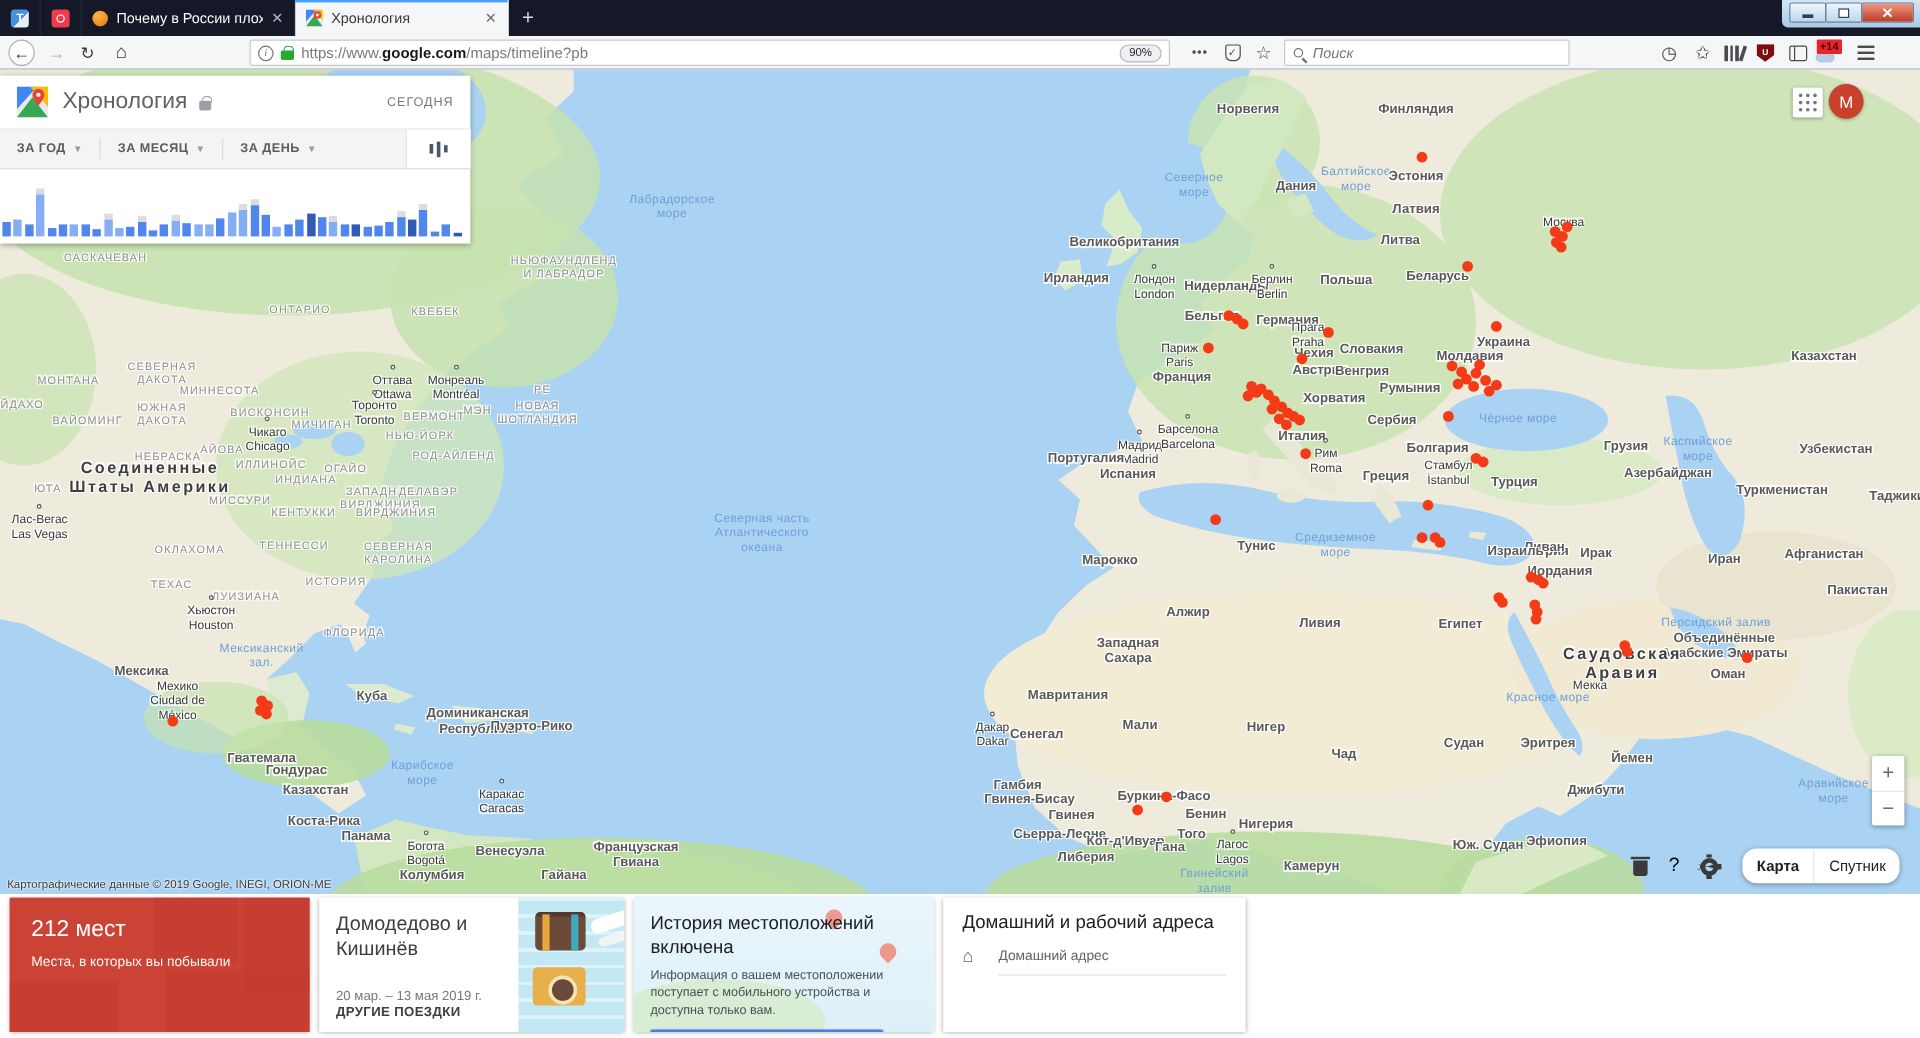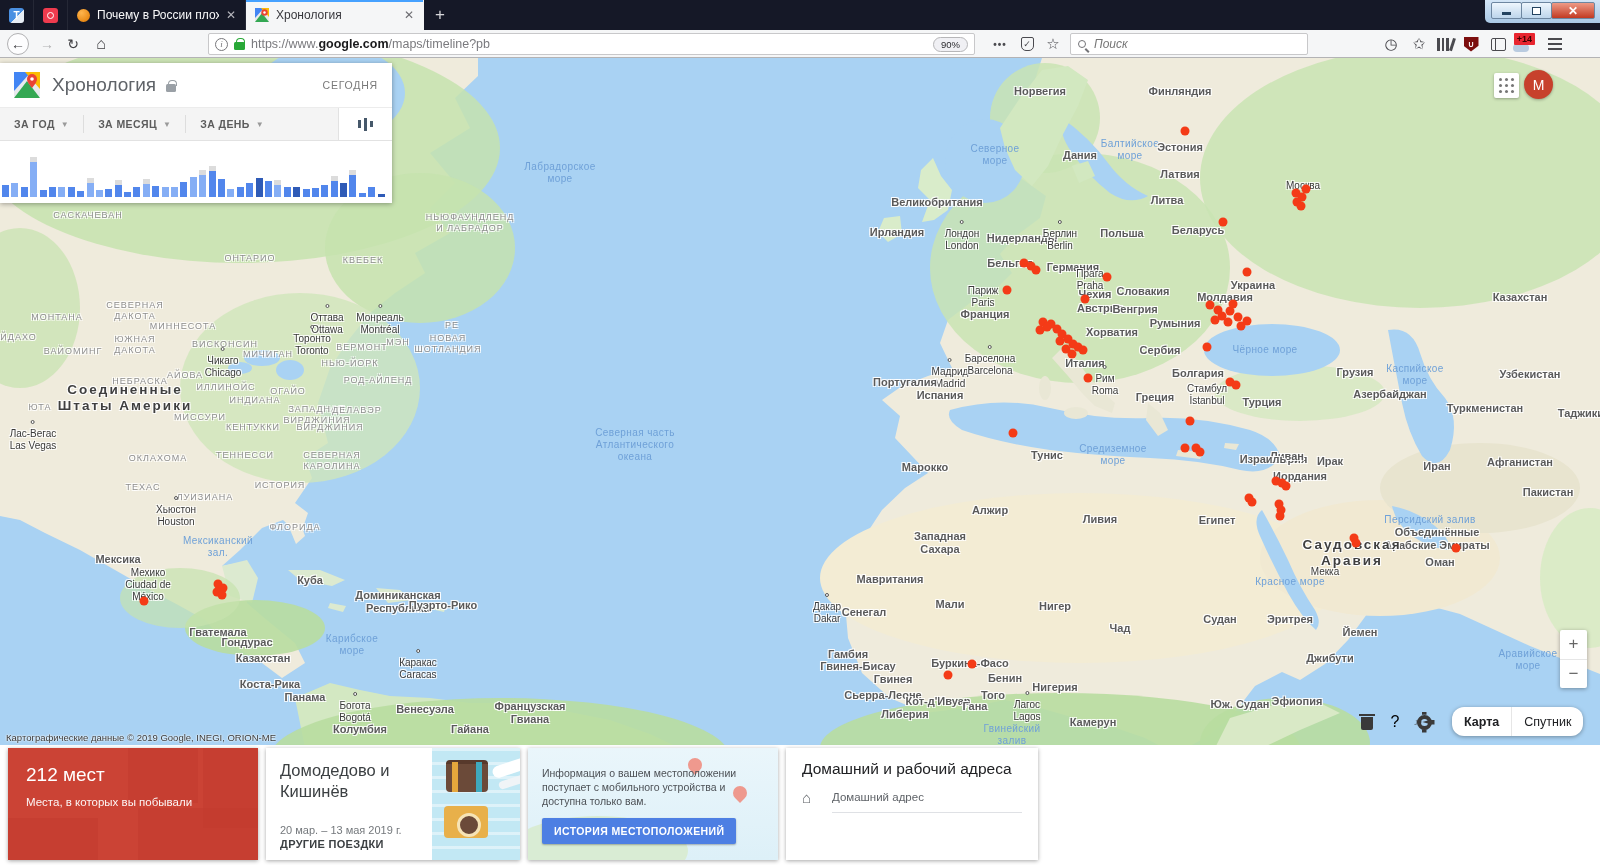--- a/index.html
+++ b/index.html
@@ -769,20 +769,21 @@
       <span class="wing"></span>
         <span class="suitcase"></span>
         <span class="camera"></span>
     </div>
   </div>
 
   <div class="card" id="card3">
     <div class="hill"></div>
     <span class="pin" style="left:160px;top:10px"></span>
     <span class="pin" style="left:205px;top:38px"></span>
+    <div class="c3-title">История местоположений включена</div>
     <div class="c3-body">Информация о вашем местоположении поступает с мобильного устройства и доступна только вам.</div>
     <div class="c3-btn">ИСТОРИЯ МЕСТОПОЛОЖЕНИЙ</div>
   </div>
 
   <div class="card" id="card4">
     <div class="c4-title">Домашний и рабочий адреса</div>
     <div class="c4-row">
       <span class="c4-ic">⌂</span>
       <span class="c4-lbl">Домашний адрес</span>
     </div>

